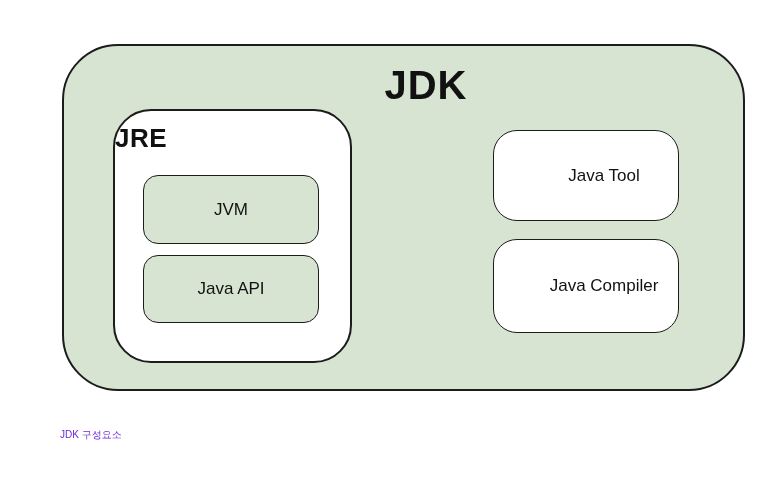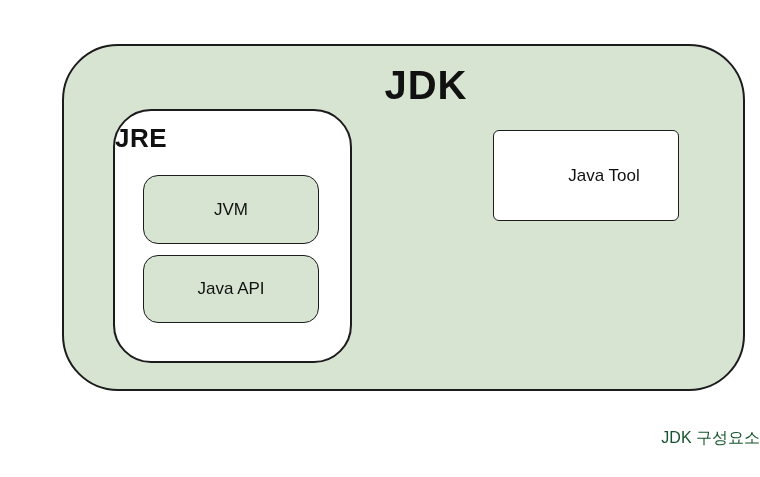--- a/index.html
+++ b/index.html
@@ -64,38 +64,38 @@
     font-size: 17px;
     box-sizing: border-box;
     border: 1.5px solid #1c1c1c;
   }
   .green-pill {
     background: #d7e4d1;
     border-radius: 15px;
   }
   .white-card {
     background: #ffffff;
-    border-radius: 6px;
+    border-radius: 24px;
     padding-left: 36px;
   }
 
   .jvm-box      { left: 28px;  top: 64px;  width: 176px; height: 69px; }
   .api-box      { left: 28px;  top: 144px; width: 176px; height: 68px; }
   .tool-box     { left: 429px; top: 84px;  width: 186px; height: 91px; }
   .compiler-box { left: 429px; top: 193px; width: 186px; height: 94px; }
 
   
   .caption {
     position: absolute;
     left: 60px;
     top: 428px;
     width: 700px;
-    text-align: right;
-    font-size: 16px;
-    color: #14532d;
+    text-align: left;
+    font-size: 10px;
+    color: #6d28d9;
   }
 </style>
 </head>
 <body>
 
 <div class="jdk-box">
 
   <div class="jdk-title">JDK</div>
 
   <div class="jre-box">
@@ -107,16 +107,19 @@
 
     <div class="node green-pill jvm-box">
       <span>JVM</span>
     </div>
   </div>
 
   <div class="node white-card tool-box">
     <span>Java Tool</span>
   </div>
 
+  <div class="node white-card compiler-box">
+    <span>Java Compiler</span>
+  </div>
 
 </div>
 
 <div class="caption">JDK 구성요소</div>
 
 </body></html>

